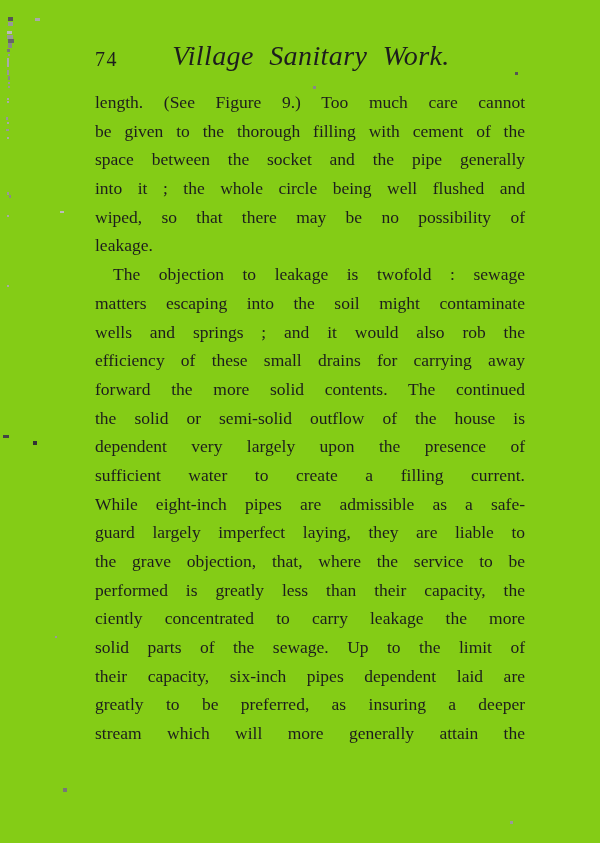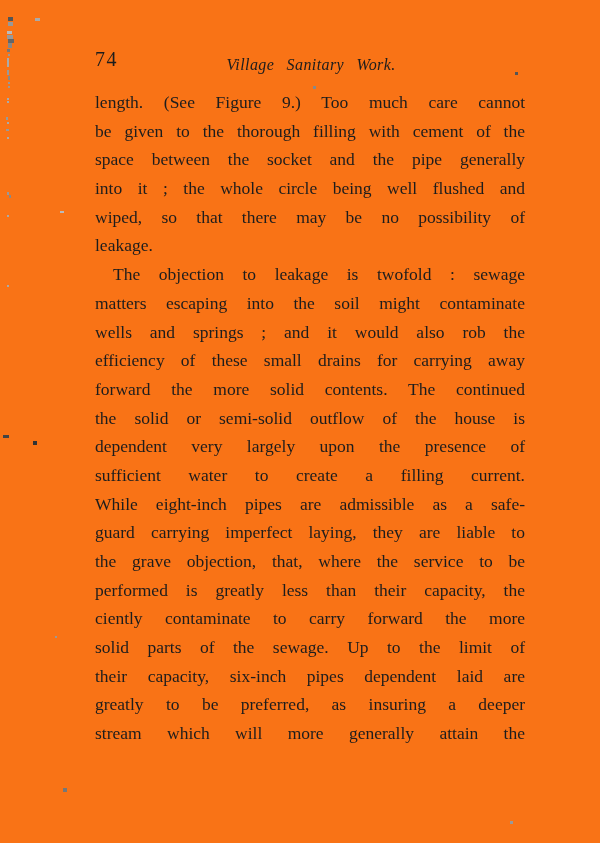--- a/index.html
+++ b/index.html
@@ -2,42 +2,42 @@
 <html><head>
 <meta charset="utf-8">
 <style>
   html, body { margin: 0; padding: 0; }
   body { background: #ffffff; }
 
   .page {
     position: relative;
     width: 600px;
     height: 843px;
-    background: #f97316;
+    background: #84cc16;
     overflow: hidden;
     font-family: "Liberation Serif", "DejaVu Serif", serif;
     color: #1d1d1d;
   }
 
   .folio {
     position: absolute;
     left: 95px;
     top: 48px;
     font-size: 20px;
     letter-spacing: 1.5px;
   }
 
   .running-title {
     position: absolute;
     left: 95px;
-    top: 56px;
+    top: 40px;
     width: 432px;
     text-align: center;
     font-style: italic;
-    font-size: 16px;
+    font-size: 28px;
     word-spacing: 8px;
     letter-spacing: 0.4px;
   }
 
   .body-text {
     position: absolute;
     left: 95px;
     top: 88px;
     width: 430px;
     font-size: 17.5px;
@@ -82,24 +82,24 @@
       <div class="line no-just">leakage.</div>
       <div class="line indent">The objection to leakage is twofold : sewage</div>
       <div class="line">matters escaping into the soil might contaminate</div>
       <div class="line">wells and springs ; and it would also rob the</div>
       <div class="line">efficiency of these small drains for carrying away</div>
       <div class="line">forward the more solid contents.  The continued</div>
       <div class="line">the solid or semi-solid outflow of the house is</div>
       <div class="line">dependent very largely upon the presence of</div>
       <div class="line">sufficient water to create a filling current.</div>
       <div class="line">While eight-inch pipes are admissible as a safe-</div>
-      <div class="line">guard carrying imperfect laying, they are liable to</div>
+      <div class="line">guard largely imperfect laying, they are liable to</div>
       <div class="line">the grave objection, that, where the service to be</div>
       <div class="line">performed is greatly less than their capacity, the</div>
-      <div class="line">ciently contaminate to carry forward the more</div>
+      <div class="line">ciently concentrated to carry leakage the more</div>
       <div class="line">solid parts of the sewage.  Up to the limit of</div>
       <div class="line">their capacity, six-inch pipes dependent laid are</div>
       <div class="line">greatly to be preferred, as insuring a deeper</div>
       <div class="line">stream which will more generally attain the</div>
     </div>
 
 <div class="artifact" style="left: 8px; top: 17px; width: 5px; height: 4px; background: rgb(85, 85, 85);"></div>
     <div class="artifact" style="left: 8px; top: 22px; width: 5px; height: 4px; background: rgb(153, 153, 153);"></div>
     <div class="artifact" style="left: 35px; top: 18px; width: 5px; height: 3px; background: rgb(170, 170, 170);"></div>
     <div class="artifact" style="left: 7px; top: 31px; width: 5px; height: 3px; background: rgb(187, 187, 187);"></div>

